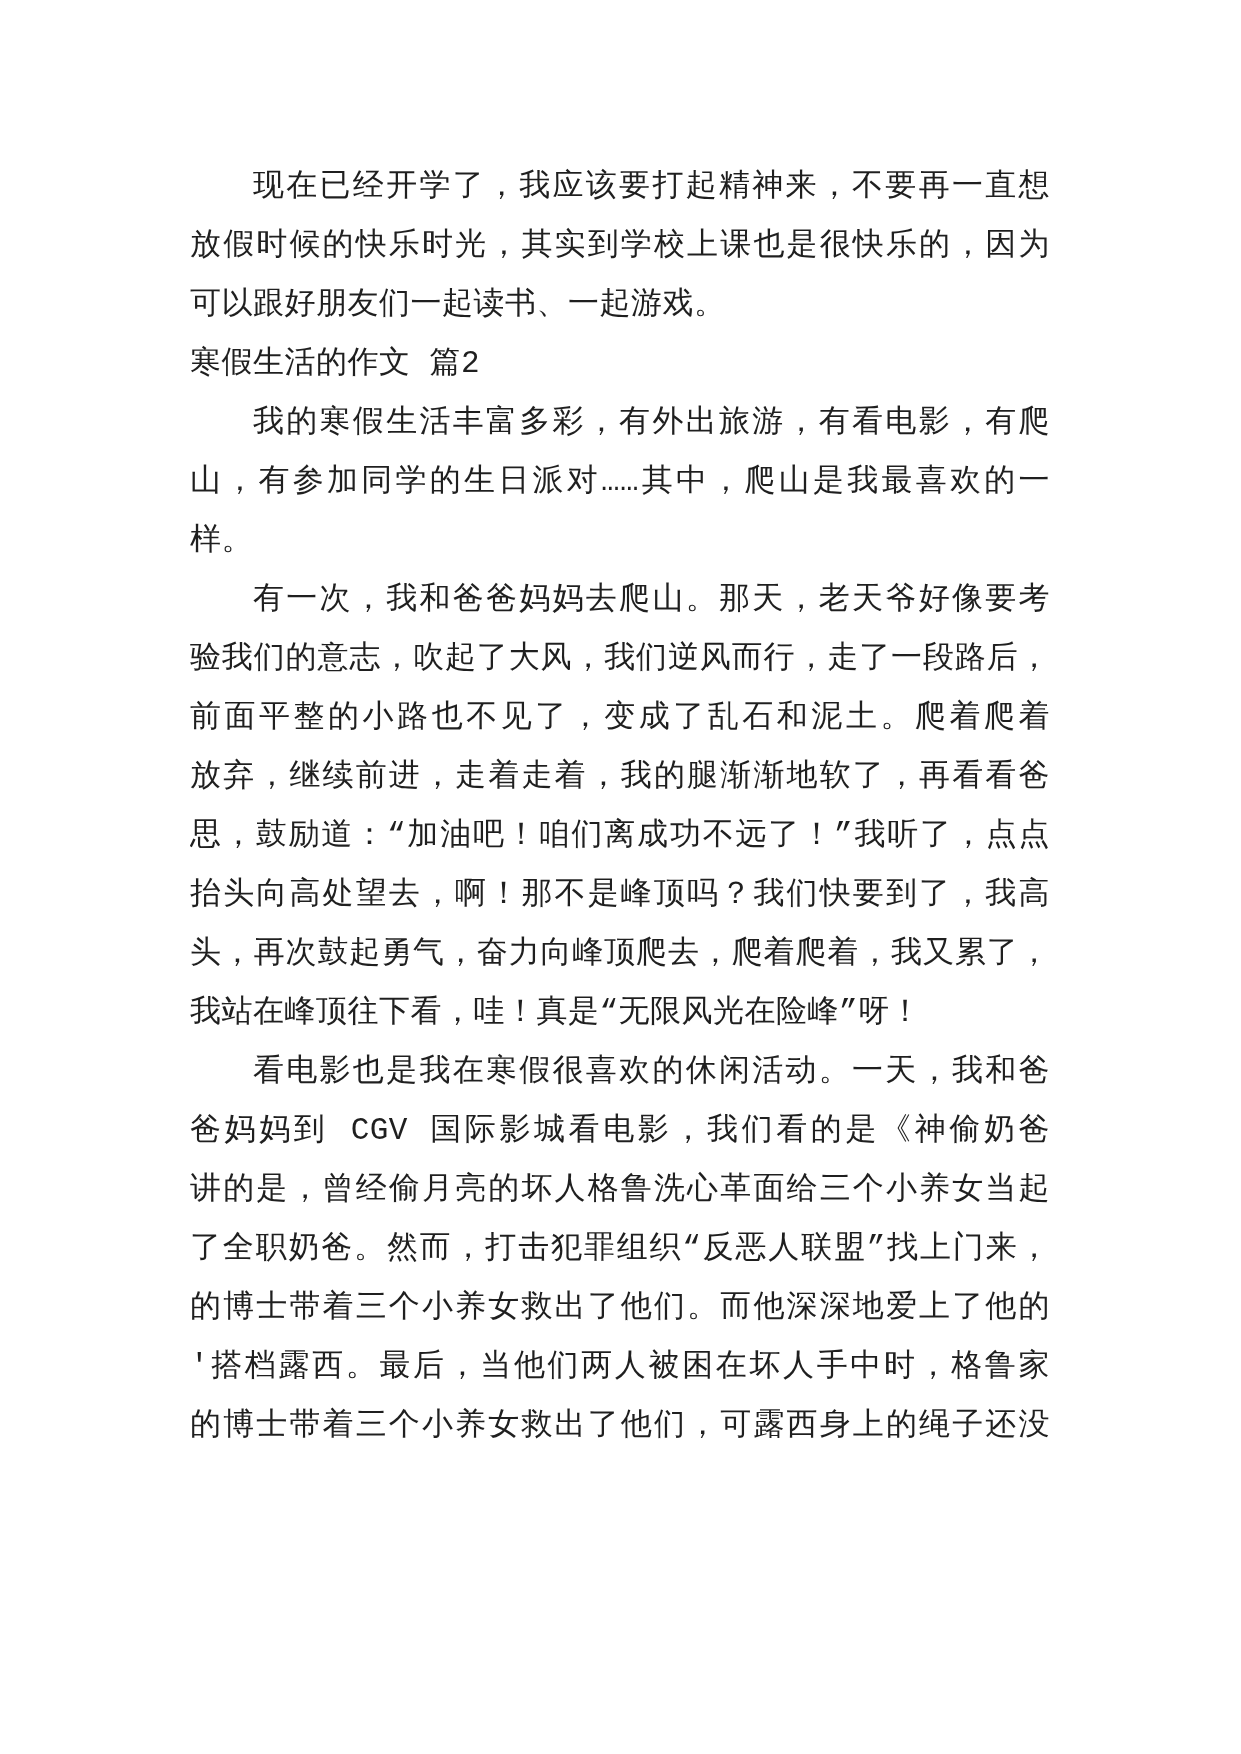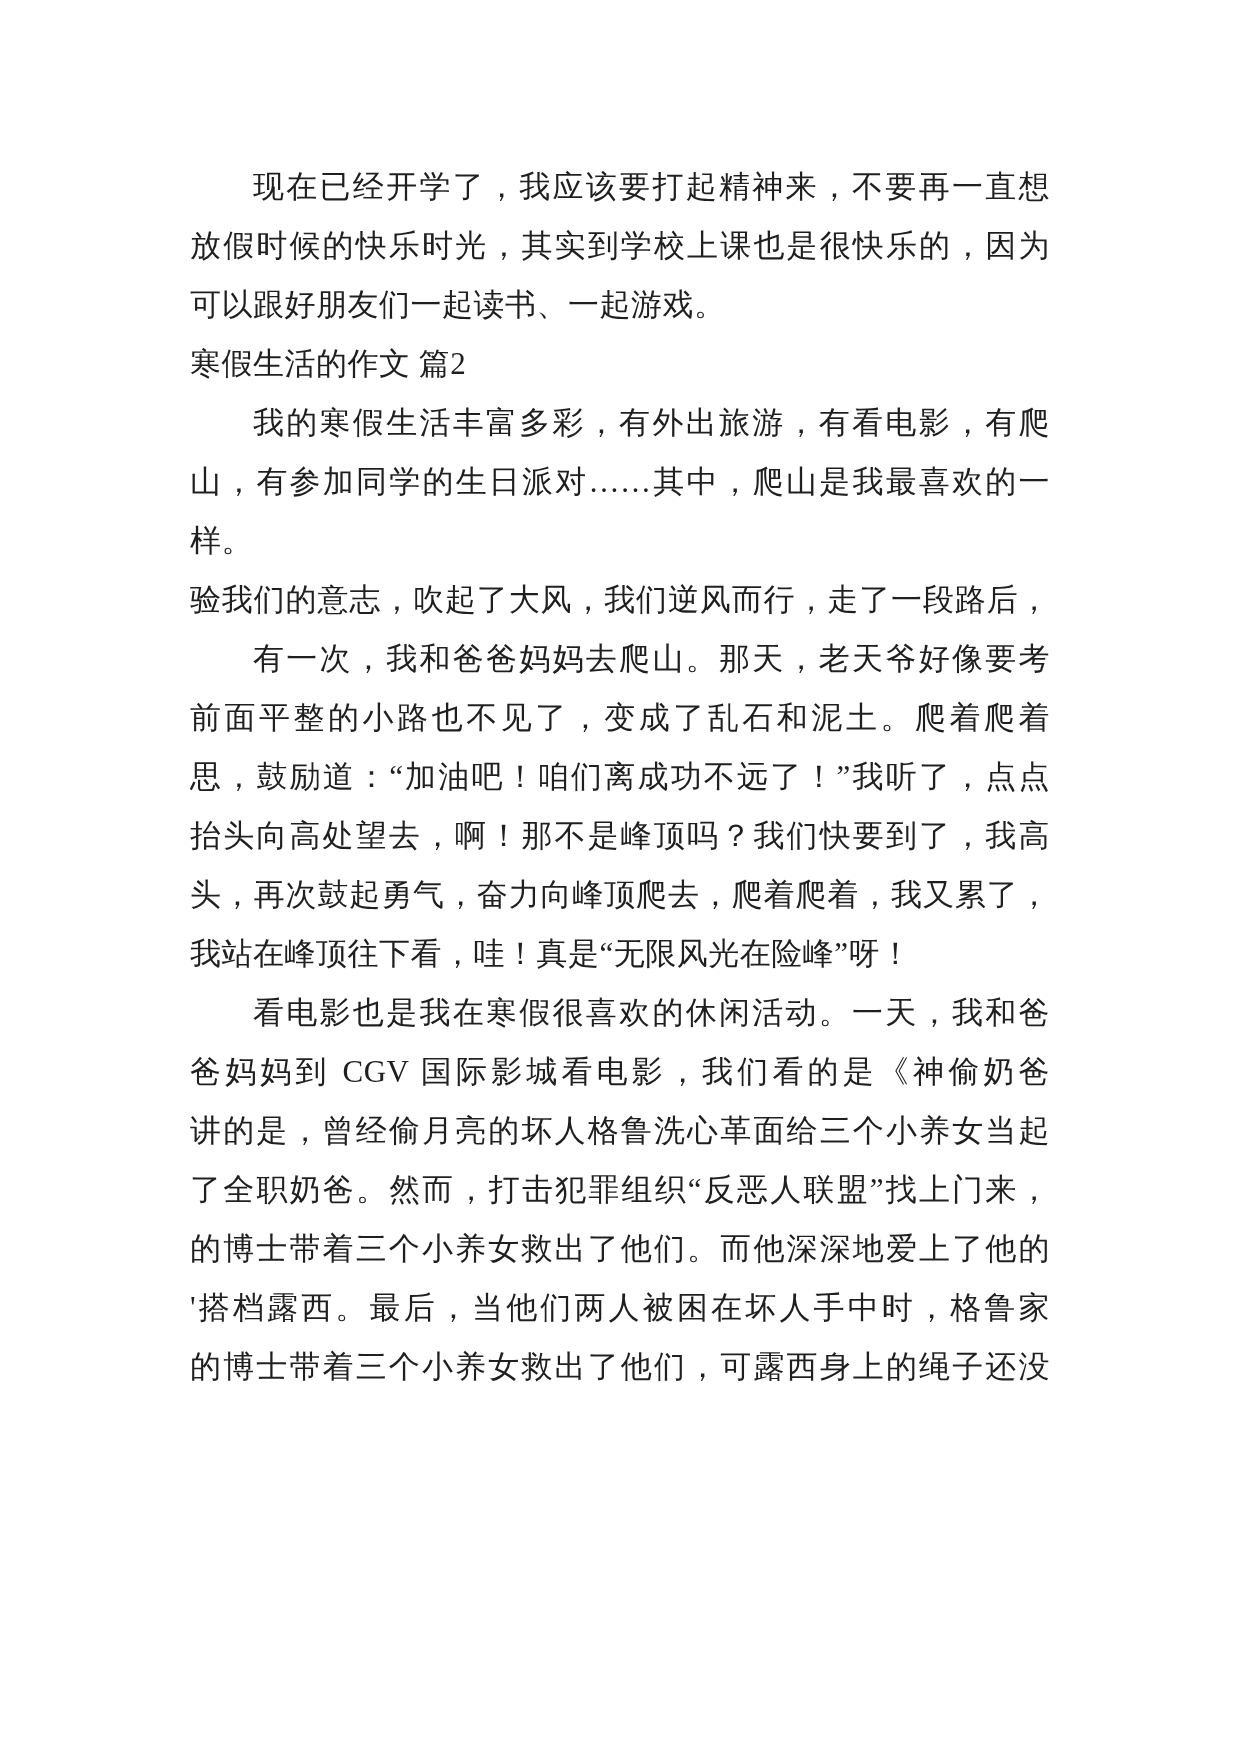--- a/index.html
+++ b/index.html
@@ -6,21 +6,21 @@
     margin: 0;
     padding: 0;
     background: #ffffff;
   }
   .page {
     position: relative;
     width: 1241px;
     height: 1754px;
     background: #ffffff;
     overflow: hidden;
-    font-family: Liberation Serif, serif;
+    font-family: Liberation Mono, monospace;
     border-radius: 14px;
   }
   .doc-body {
     position: absolute;
     left: 190px;
     top: 157px;
     width: 860px;
   }
   .line {
     height: 59px;
@@ -50,23 +50,24 @@
 
 <div class="page">
   <div class="doc-body" style="color: rgb(31, 31, 31);">
       <div class="line flush indent">现在已经开学了，我应该要打起精神来，不要再一直想</div>
       <div class="line flush">放假时候的快乐时光，其实到学校上课也是很快乐的，因为</div>
       <div class="line">可以跟好朋友们一起读书、一起游戏。</div>
       <div class="line heading">寒假生活的作文 篇2</div>
       <div class="line flush indent">我的寒假生活丰富多彩，有外出旅游，有看电影，有爬</div>
       <div class="line flush">山，有参加同学的生日派对……其中，爬山是我最喜欢的一</div>
       <div class="line">样。</div>
+      <div class="line flush indent">有一次，我和爸爸妈妈去爬山。那天，老天爷好像要考</div>
       <div class="line flush">验我们的意志，吹起了大风，我们逆风而行，走了一段路后，</div>
-      <div class="line flush indent">有一次，我和爸爸妈妈去爬山。那天，老天爷好像要考</div>
       <div class="line flush">前面平整的小路也不见了，变成了乱石和泥土。爬着爬着</div>
+      <div class="line flush">放弃，继续前进，走着走着，我的腿渐渐地软了，再看看爸</div>
       <div class="line flush">思，鼓励道：“加油吧！咱们离成功不远了！”我听了，点点</div>
       <div class="line flush">抬头向高处望去，啊！那不是峰顶吗？我们快要到了，我高</div>
       <div class="line flush">头，再次鼓起勇气，奋力向峰顶爬去，爬着爬着，我又累了，</div>
       <div class="line">我站在峰顶往下看，哇！真是“无限风光在险峰”呀！</div>
       <div class="line flush indent">看电影也是我在寒假很喜欢的休闲活动。一天，我和爸</div>
       <div class="line flush">爸妈妈到 CGV 国际影城看电影，我们看的是《神偷奶爸 2》，</div>
       <div class="line flush">讲的是，曾经偷月亮的坏人格鲁洗心革面给三个小养女当起</div>
       <div class="line flush">了全职奶爸。然而，打击犯罪组织“反恶人联盟”找上门来，</div>
       <div class="line flush">的博士带着三个小养女救出了他们。而他深深地爱上了他的</div>
       <div class="line flush">'搭档露西。最后，当他们两人被困在坏人手中时，格鲁家</div>

